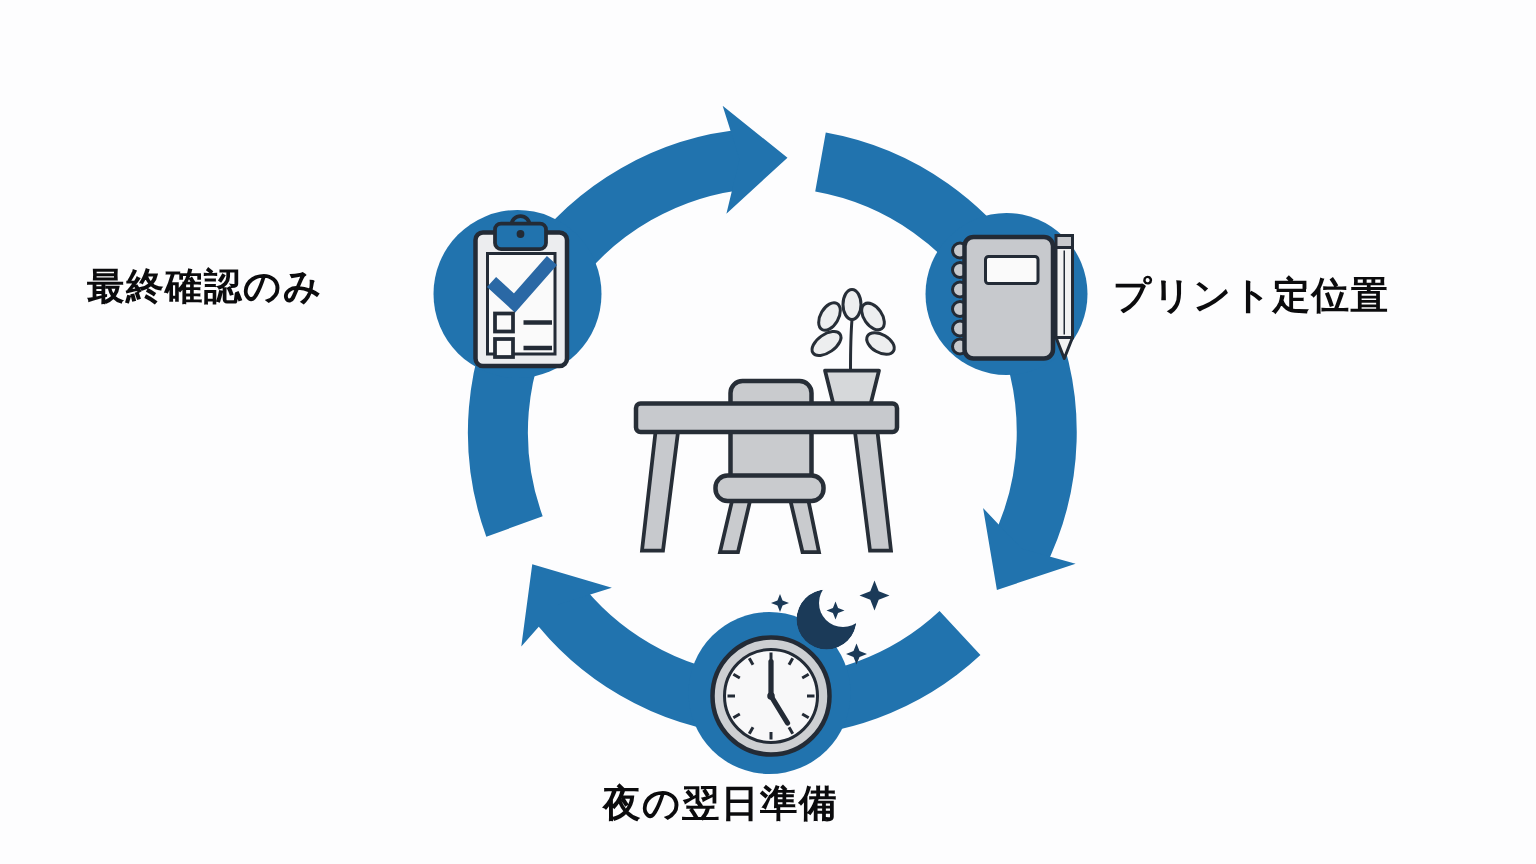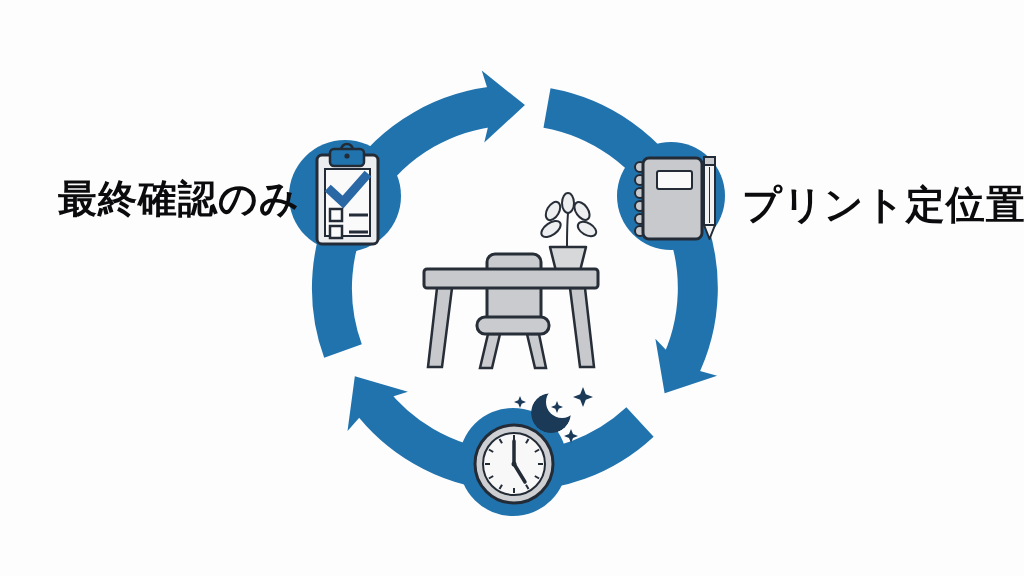--- a/index.html
+++ b/index.html
@@ -12,21 +12,21 @@
     --text:#0B0B0D;
     --background:#FDFDFE;
   }
   *{margin:0;padding:0;box-sizing:border-box;}
   html,body{width:1024px;height:576px;overflow:hidden;}
   body{font-family:"Liberation Sans","DejaVu Sans",sans-serif;background:var(--background);}
   .stage{position:relative;width:1024px;height:576px;background:var(--background);}
   .stage svg{position:absolute;left:0;top:0;}
   .cycle-label{
     position:absolute;
-    font-size:39px;
+    font-size:25px;
     font-weight:800;
     color:var(--text);
     letter-spacing:1px;
     white-space:nowrap;
     line-height:1;
   }
   .label-left{left:58px;top:179px;}
   .label-right{left:742px;top:185px;}
   .label-bottom{left:402px;top:524px;}
 </style>
@@ -142,13 +142,14 @@
         <polygon points="527,334 539,334 546,368 535,368" fill="#C9CBCE" stroke="#272E37" stroke-width="2.5"></polygon>
         <rect x="477" y="317" width="72" height="17" rx="8" fill="#C9CBCE" stroke="#272E37" stroke-width="3"></rect>
       </g>
     </g>
   </svg>
 
   <div class="cycle-label label-left">最終確認のみ</div>
 
   <div class="cycle-label label-right">プリント定位置</div>
 
+  <div class="cycle-label label-bottom">夜の翌日準備</div>
 </div>
 
 </body></html>

